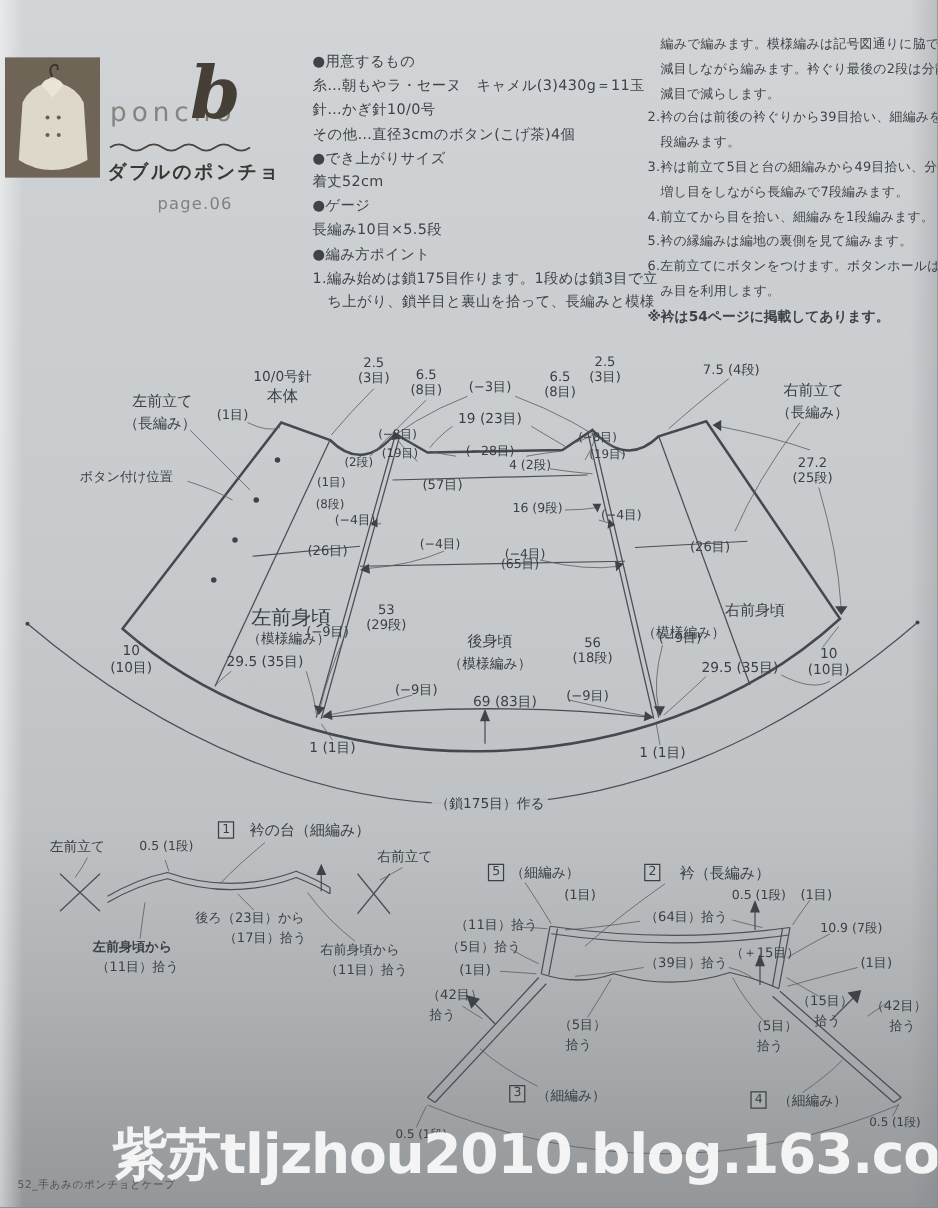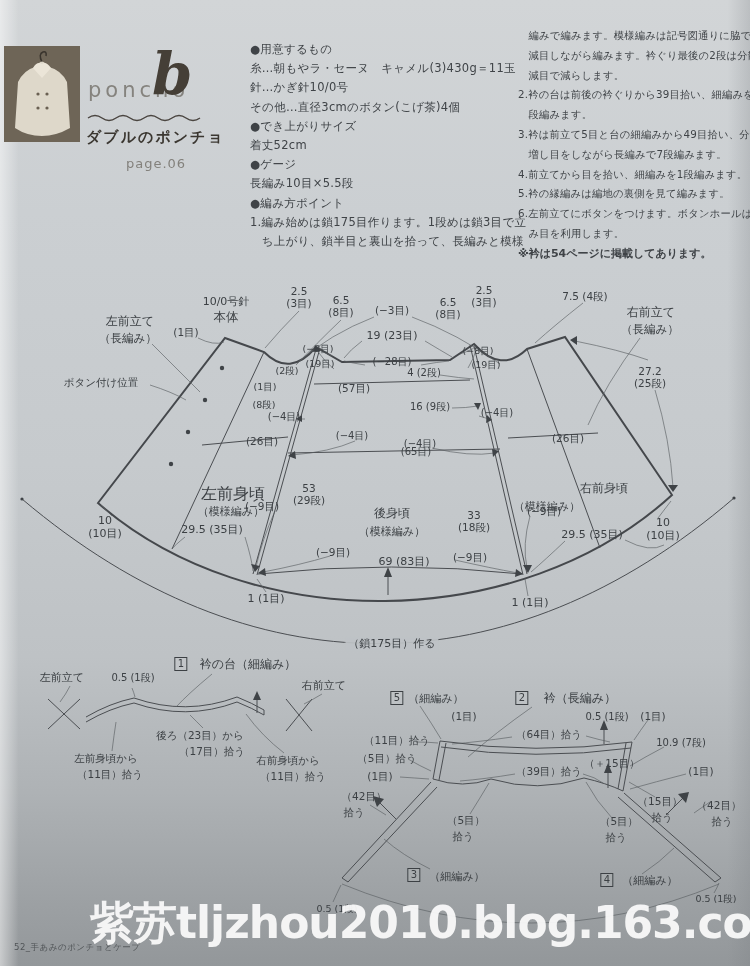--- a/index.html
+++ b/index.html
@@ -258,21 +258,21 @@
       <span class="lbl" style="left: 231px; top: 512px; font-size: 11px;">（模様編み）</span>
       <span class="lbl" style="left: 392px; top: 514px; font-size: 12px;">後身頃</span>
       <span class="lbl" style="left: 392px; top: 532px; font-size: 11px;">（模様編み）</span>
       <span class="lbl" style="left: 575px; top: 489px; font-size: 12px; margin-left: 29px;">右前身頃</span>
       <span class="lbl" style="left: 547px; top: 507px; font-size: 11px;">（模様編み）</span>
       <span class="lbl" style="left: 309px; top: 494px; font-size: 10.5px;">
         <span class="stk">53</span>
         <span class="stk">(29段)</span>
       </span>
       <span class="lbl" style="left: 474px; top: 521px; font-size: 10.5px;">
-        <span class="stk">33</span>
+        <span class="stk">56</span>
         <span class="stk">(18段)</span>
       </span>
       <span class="lbl" style="left: 262px; top: 506px; font-size: 10.5px;">(−9目)</span>
       <span class="lbl" style="left: 333px; top: 552px; font-size: 10.5px;">(−9目)</span>
       <span class="lbl" style="left: 544px; top: 511px; font-size: 10.5px;">(−9目)</span>
       <span class="lbl" style="left: 470px; top: 557px; font-size: 10.5px;">(−9目)</span>
       <span class="lbl" style="left: 105px; top: 528px; font-size: 11px;">
         <span class="stk">10</span>
         <span class="stk">(10目)</span>
       </span>
@@ -303,21 +303,21 @@
       </span>
       <span class="lbl" style="left: 478px; top: 351px; font-size: 9.5px;">(−8目)</span>
       <span class="lbl" style="left: 486px; top: 365px; font-size: 9.5px;">(19目)</span>
       <span class="lbl" style="left: 62px; top: 678px; font-size: 11px;">左前立て</span>
       <span class="lbl" style="left: 133px; top: 678px; font-size: 10px;">0.5 (1段)</span>
       <span class="lbl" style="left: 181px; top: 664px; font-size: 11px;"><span class="boxn">1</span></span>
       <span class="lbl" style="left: 248px; top: 665px; font-size: 12px;">衿の台（細編み）</span>
       <span class="lbl" style="left: 324px; top: 686px; font-size: 11px;">右前立て</span>
       <span class="lbl" style="left: 200px; top: 735px; font-size: 10.5px;">後ろ（23目）から</span>
       <span class="lbl" style="left: 212px; top: 751px; font-size: 10.5px;">（17目）拾う</span>
-      <span class="lbl" style="left: 106px; top: 758px; font-size: 10.5px;">左前身頃から</span>
+      <span class="lbl" style="left: 106px; top: 758px; font-size: 10.5px; font-weight: bold;">左前身頃から</span>
       <span class="lbl" style="left: 110px; top: 774px; font-size: 10.5px;">（11目）拾う</span>
       <span class="lbl" style="left: 288px; top: 760px; font-size: 10.5px;">右前身頃から</span>
       <span class="lbl" style="left: 293px; top: 776px; font-size: 10.5px;">（11目）拾う</span>
       <span class="lbl" style="left: 397px; top: 698px; font-size: 11px;"><span class="boxn">5</span></span>
       <span class="lbl" style="left: 436px; top: 699px; font-size: 11px;">（細編み）</span>
       <span class="lbl" style="left: 464px; top: 716px; font-size: 10.5px;">(1目)</span>
       <span class="lbl" style="left: 522px; top: 698px; font-size: 11px;"><span class="boxn">2</span></span>
       <span class="lbl" style="left: 580px; top: 699px; font-size: 12px;">衿（長編み）</span>
       <span class="lbl" style="left: 549px; top: 734px; font-size: 10.5px;">（64目）拾う</span>
       <span class="lbl" style="left: 607px; top: 717px; font-size: 10px;">0.5 (1段)</span>

